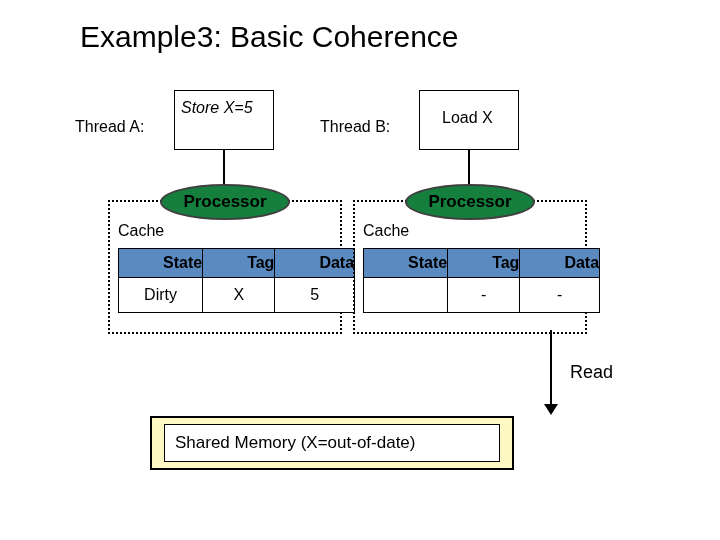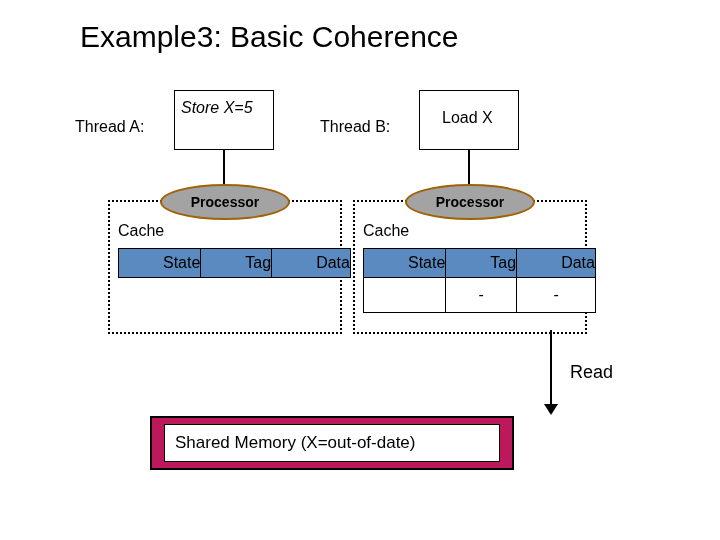--- a/index.html
+++ b/index.html
@@ -38,28 +38,28 @@
     width: 230px;
     height: 130px;
   }
   .processor-oval {
     position: absolute;
     left: 50%;
     transform: translateX(-50%);
     top: -18px;
     width: 126px;
     height: 32px;
-    background: #a3a3a3;
-    border: 2px solid #a16207;
+    background: #15803d;
+    border: 2px solid #404040;
     border-radius: 50%;
     display: flex;
     align-items: center;
     justify-content: center;
     font-weight: bold;
-    font-size: 14px;
+    font-size: 17px;
   }
   .cache-label {
     position: absolute;
     top: 20px;
     left: 8px;
     font-size: 16px;
   }
   .cache-table {
     position: absolute;
     top: 46px;
@@ -69,41 +69,41 @@
     background: #5a8abf;
   }
   .cache-table th, .cache-table td {
     border: 1.5px solid #000;
     font-size: 16px;
     text-align: center;
     padding: 5px 0;
   }
   .cache-table th {
     background: #5a8abf;
-    font-weight: normal;
+    font-weight: bold;
     width: 33%;
     padding-left: 44px;
   }
   .cache-table td {
     background: #fff;
     height: 24px;
   }
   .bus-line {
     position: absolute;
     background: #000;
   }
   .read-label {
     position: absolute;
     color: #000000;
     font-size: 18px;
   }
   .mem-outer {
     position: absolute;
     border: 2px solid #000;
-    background: #be185d;
+    background: #fef9c3;
   }
   .mem-inner {
     position: absolute;
     left: 12px;
     right: 12px;
     top: 6px;
     bottom: 6px;
     background: #fff;
     border: 1px solid #000;
     display: flex;
@@ -138,20 +138,25 @@
 <div class="core-block" style="left:108px; top:200px;">
   <div class="processor-oval">Processor</div>
   <div class="cache-label">Cache</div>
   <table class="cache-table">
     <tbody>
         <tr>
       <th>State</th>
       <th>Tag</th>
       <th>Data</th>
     </tr>
+    <tr>
+      <td>Dirty</td>
+      <td>X</td>
+      <td>5</td>
+    </tr>
   </tbody>
     </table>
 </div>
 
 <div class="core-block" style="left:353px; top:200px;">
   <div class="processor-oval">Processor</div>
   <div class="cache-label">Cache</div>
   <table class="cache-table">
     <tbody>
         <tr>

